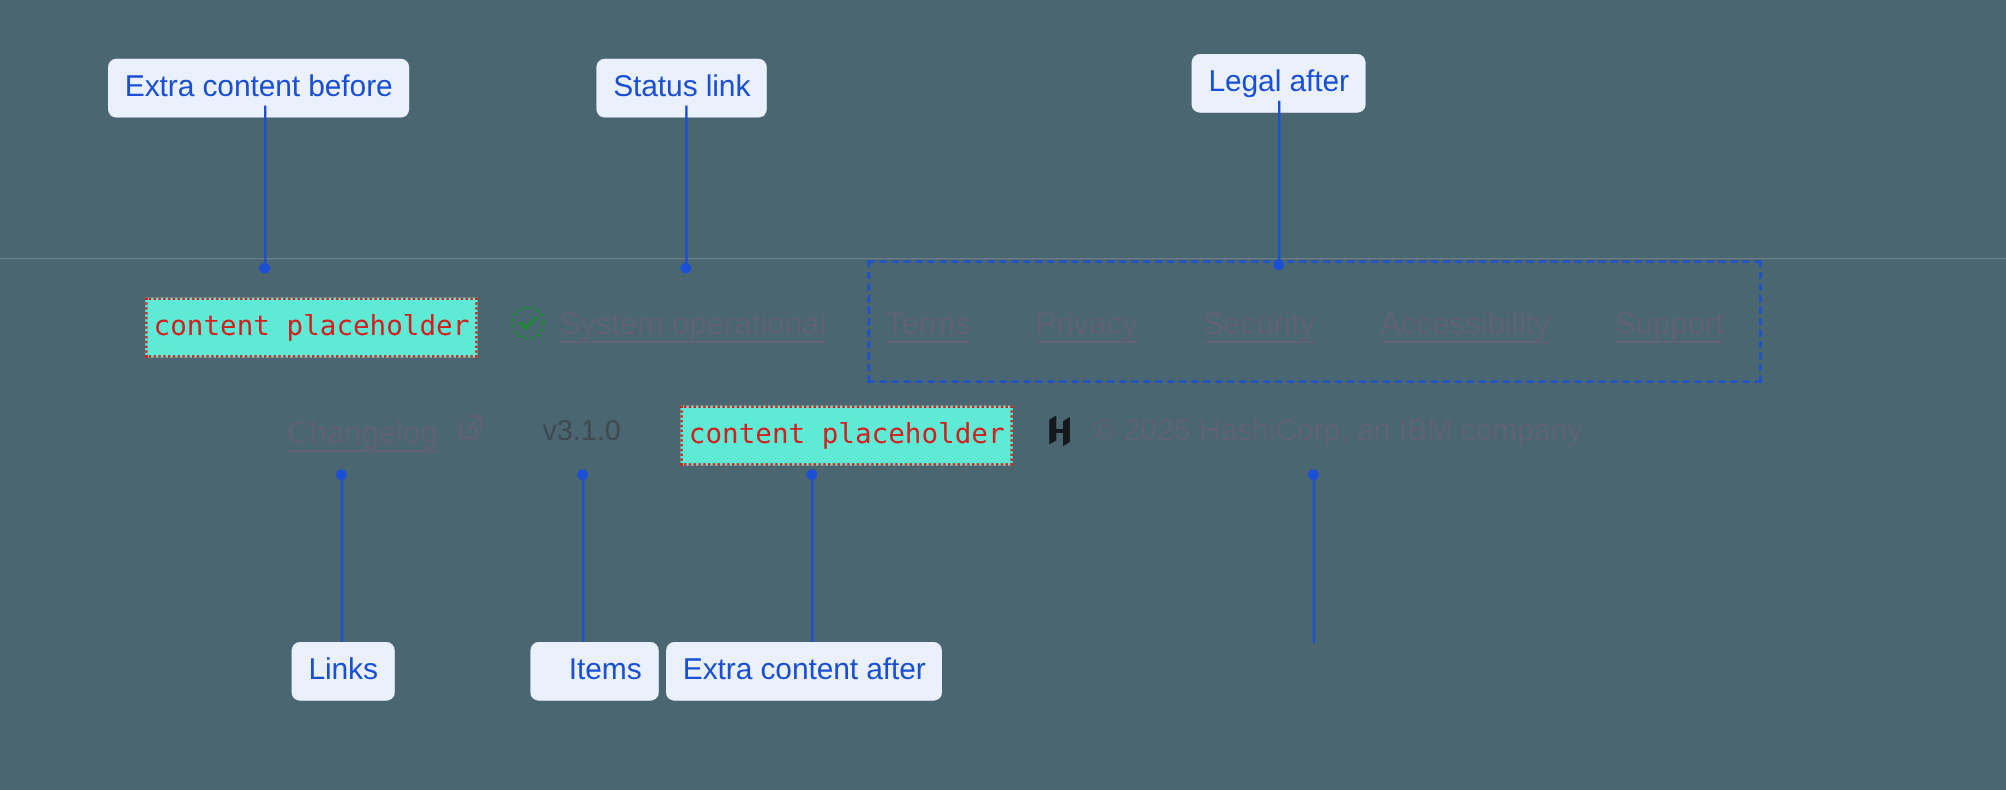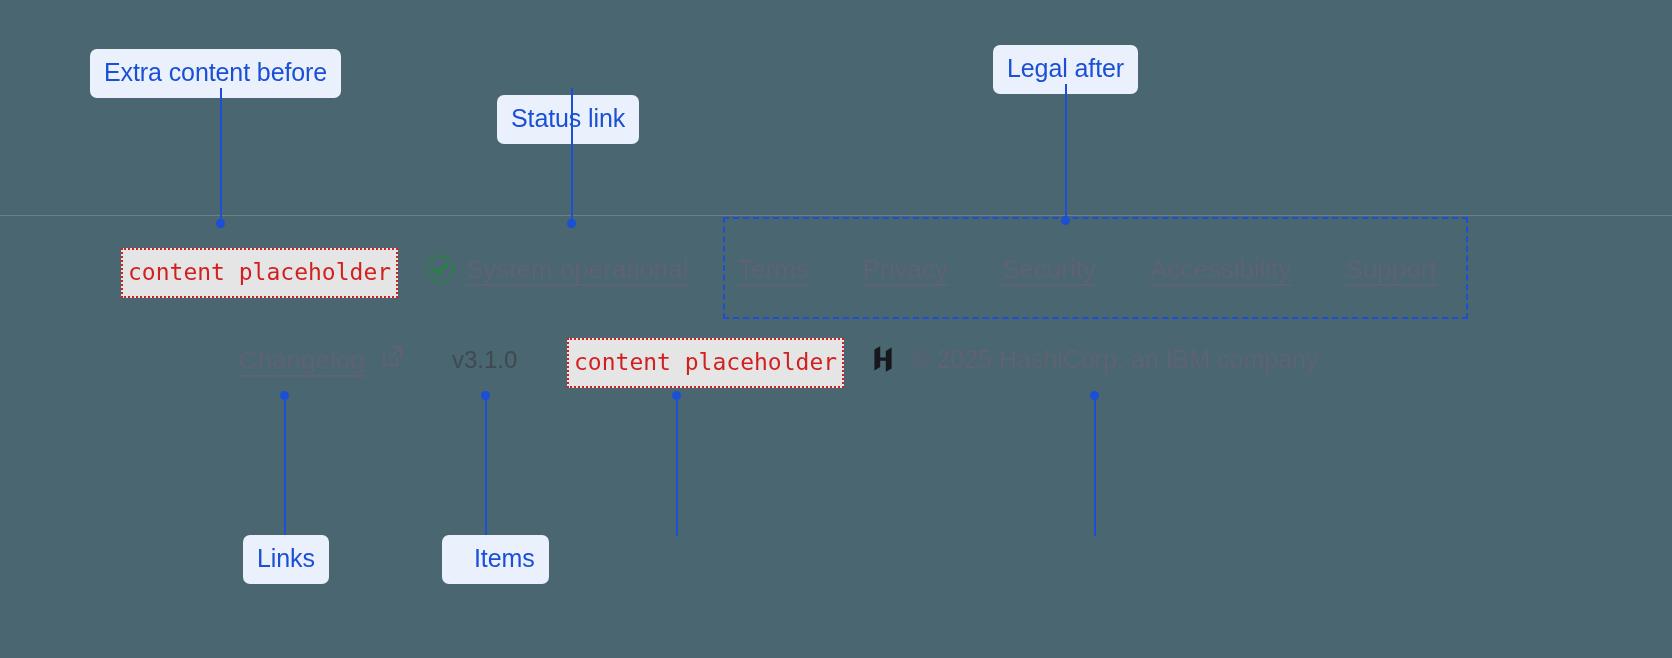--- a/index.html
+++ b/index.html
@@ -44,21 +44,21 @@
   .dot {
     position: absolute;
     width: 9px; height: 9px;
     border-radius: 50%;
     background: #1a4fd6;
   }
 
   
   .placeholder {
     position: absolute;
-    background: #e5e5e5;
+    background: #5eead4;
     border: 2px dotted #d21f1f;
     color: #d21f1f;
     font-family: "DejaVu Sans Mono", monospace;
     font-size: 23px;
     line-height: 1;
     padding: 11px 5px 12px 5px;
     white-space: nowrap;
   }
 
   
@@ -117,21 +117,21 @@
 <body>
 
 <div id="stage">
 
   <div class="band-divider" style="top:215px;"></div>
 
   <div class="callout" style="left:90px; top:49px;">Extra content before</div>
   <div class="connector" style="left:220px; top:88px; height:136px;"></div>
   <div class="dot" style="left:216px; top:219px;"></div>
 
-  <div class="callout" style="left:497px; top:49px;margin-top:46px;">Status link</div>
+  <div class="callout" style="left:497px; top:49px;">Status link</div>
   <div class="connector" style="left:571px; top:88px; height:136px;"></div>
   <div class="dot" style="left:567px; top:219px;"></div>
 
   <div class="callout" style="left:993px; top:45px;">Legal after</div>
   <div class="connector" style="left:1065px; top:84px; height:137px;"></div>
   <div class="dot" style="left:1061px; top:216px;"></div>
 
   <div class="placeholder" style="left:121px; top:248px;">content placeholder</div>
 
   <span class="status-icon" style="left:425px; top:254px;">
@@ -176,17 +176,18 @@
   <div class="dot" style="left:280px; top:391px;"></div>
   <div class="connector" style="left:284px; top:396px; height:140px;"></div>
   <div class="callout" style="left:243px; top:535px;">Links</div>
 
   <div class="dot" style="left:481px; top:391px;"></div>
   <div class="connector" style="left:485px; top:396px; height:140px;"></div>
   <div class="callout" style="left:442px; top:535px;padding-left:32px;">Items</div>
 
   <div class="dot" style="left:672px; top:391px;"></div>
   <div class="connector" style="left:676px; top:396px; height:140px;"></div>
+  <div class="callout" style="left:555px; top:535px;">Extra content after</div>
 
   <div class="dot" style="left:1090px; top:391px;"></div>
   <div class="connector" style="left:1094px; top:396px; height:140px;"></div>
 
 </div>
 
 </body></html>

